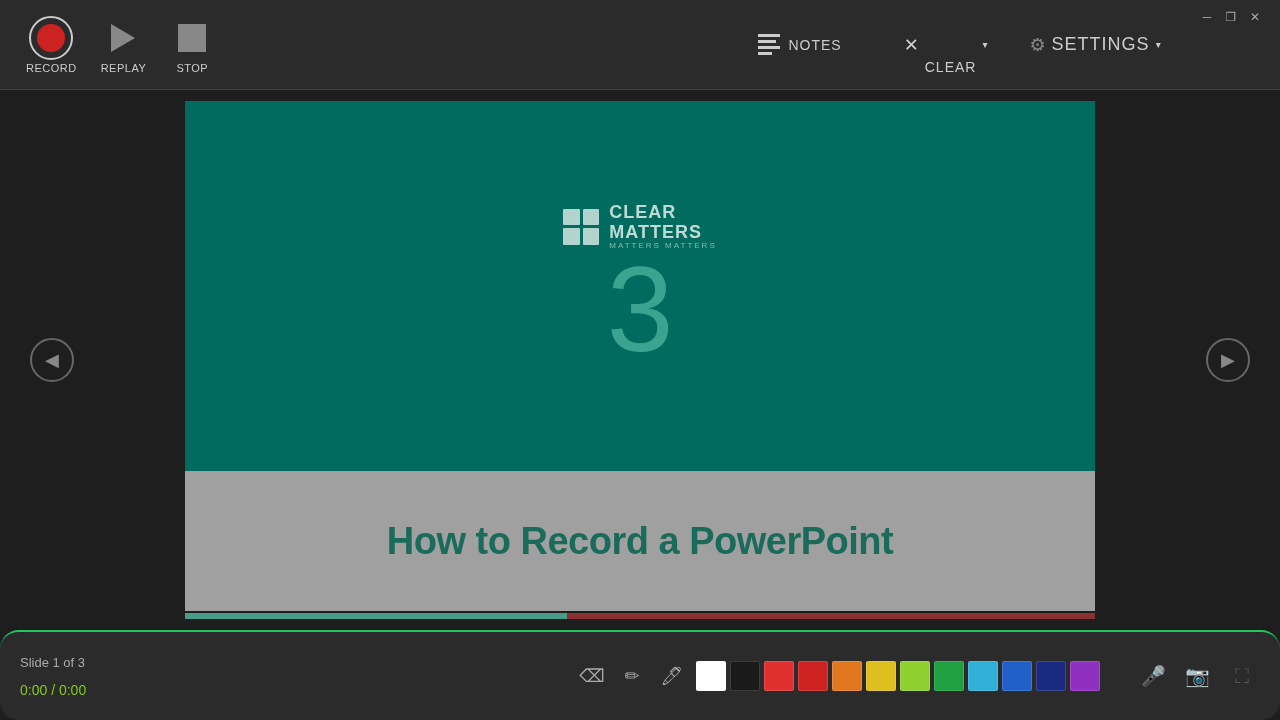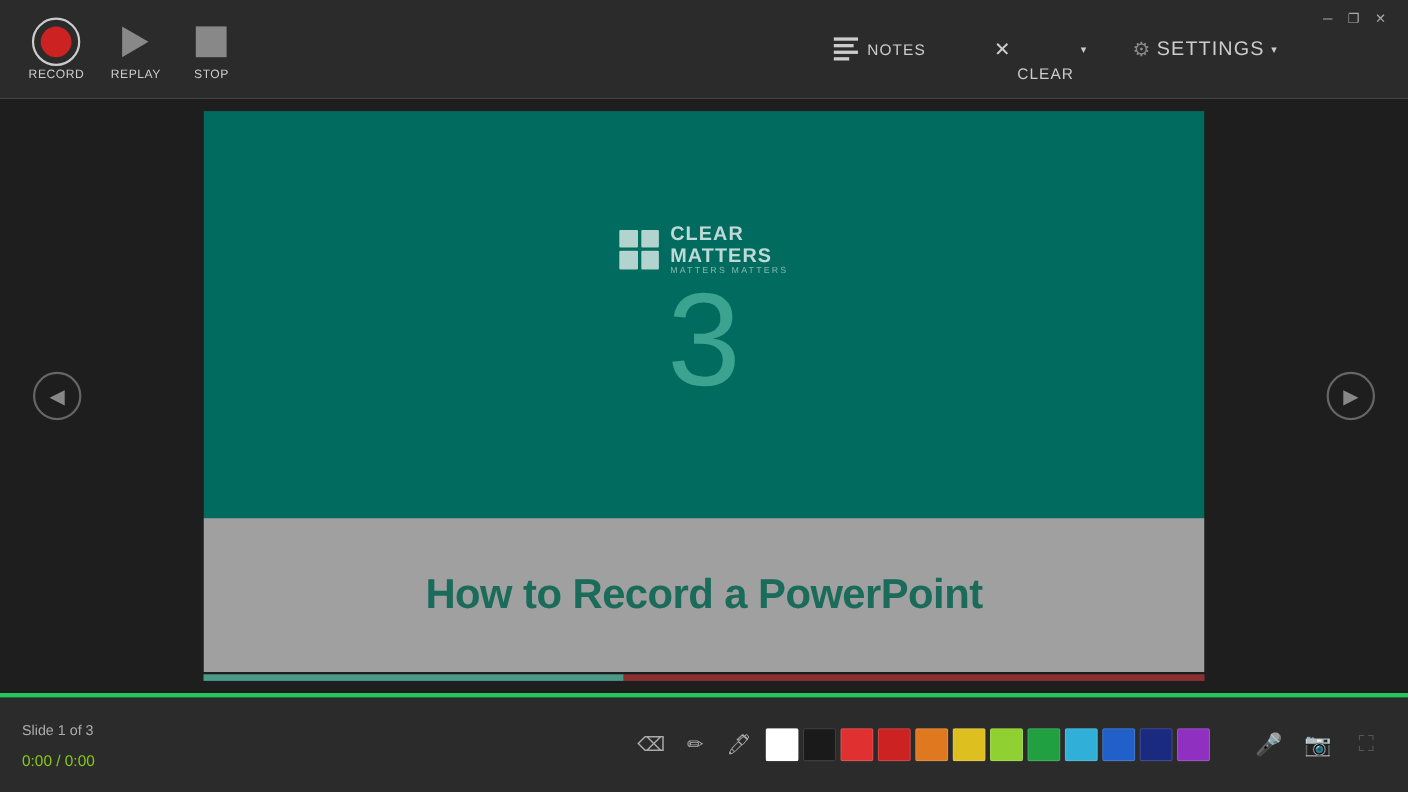--- a/index.html
+++ b/index.html
@@ -313,24 +313,25 @@
     }
 
     
     #bottom-toolbar {
       position: absolute;
       bottom: 0;
       left: 0;
       right: 0;
       height: 90px;
       background: #2b2b2b;
-      border-top: 4px solid #22c55e;
+      border-top: 2px solid #22c55e;
       display: flex;
       align-items: center;
       padding: 0 20px;
+      border-radius: 19px;
     }
 
     .slide-info {
       display: flex;
       flex-direction: column;
       min-width: 120px;
     }
     .slide-count {
       font-size: 13px;
       color: #aaa;

